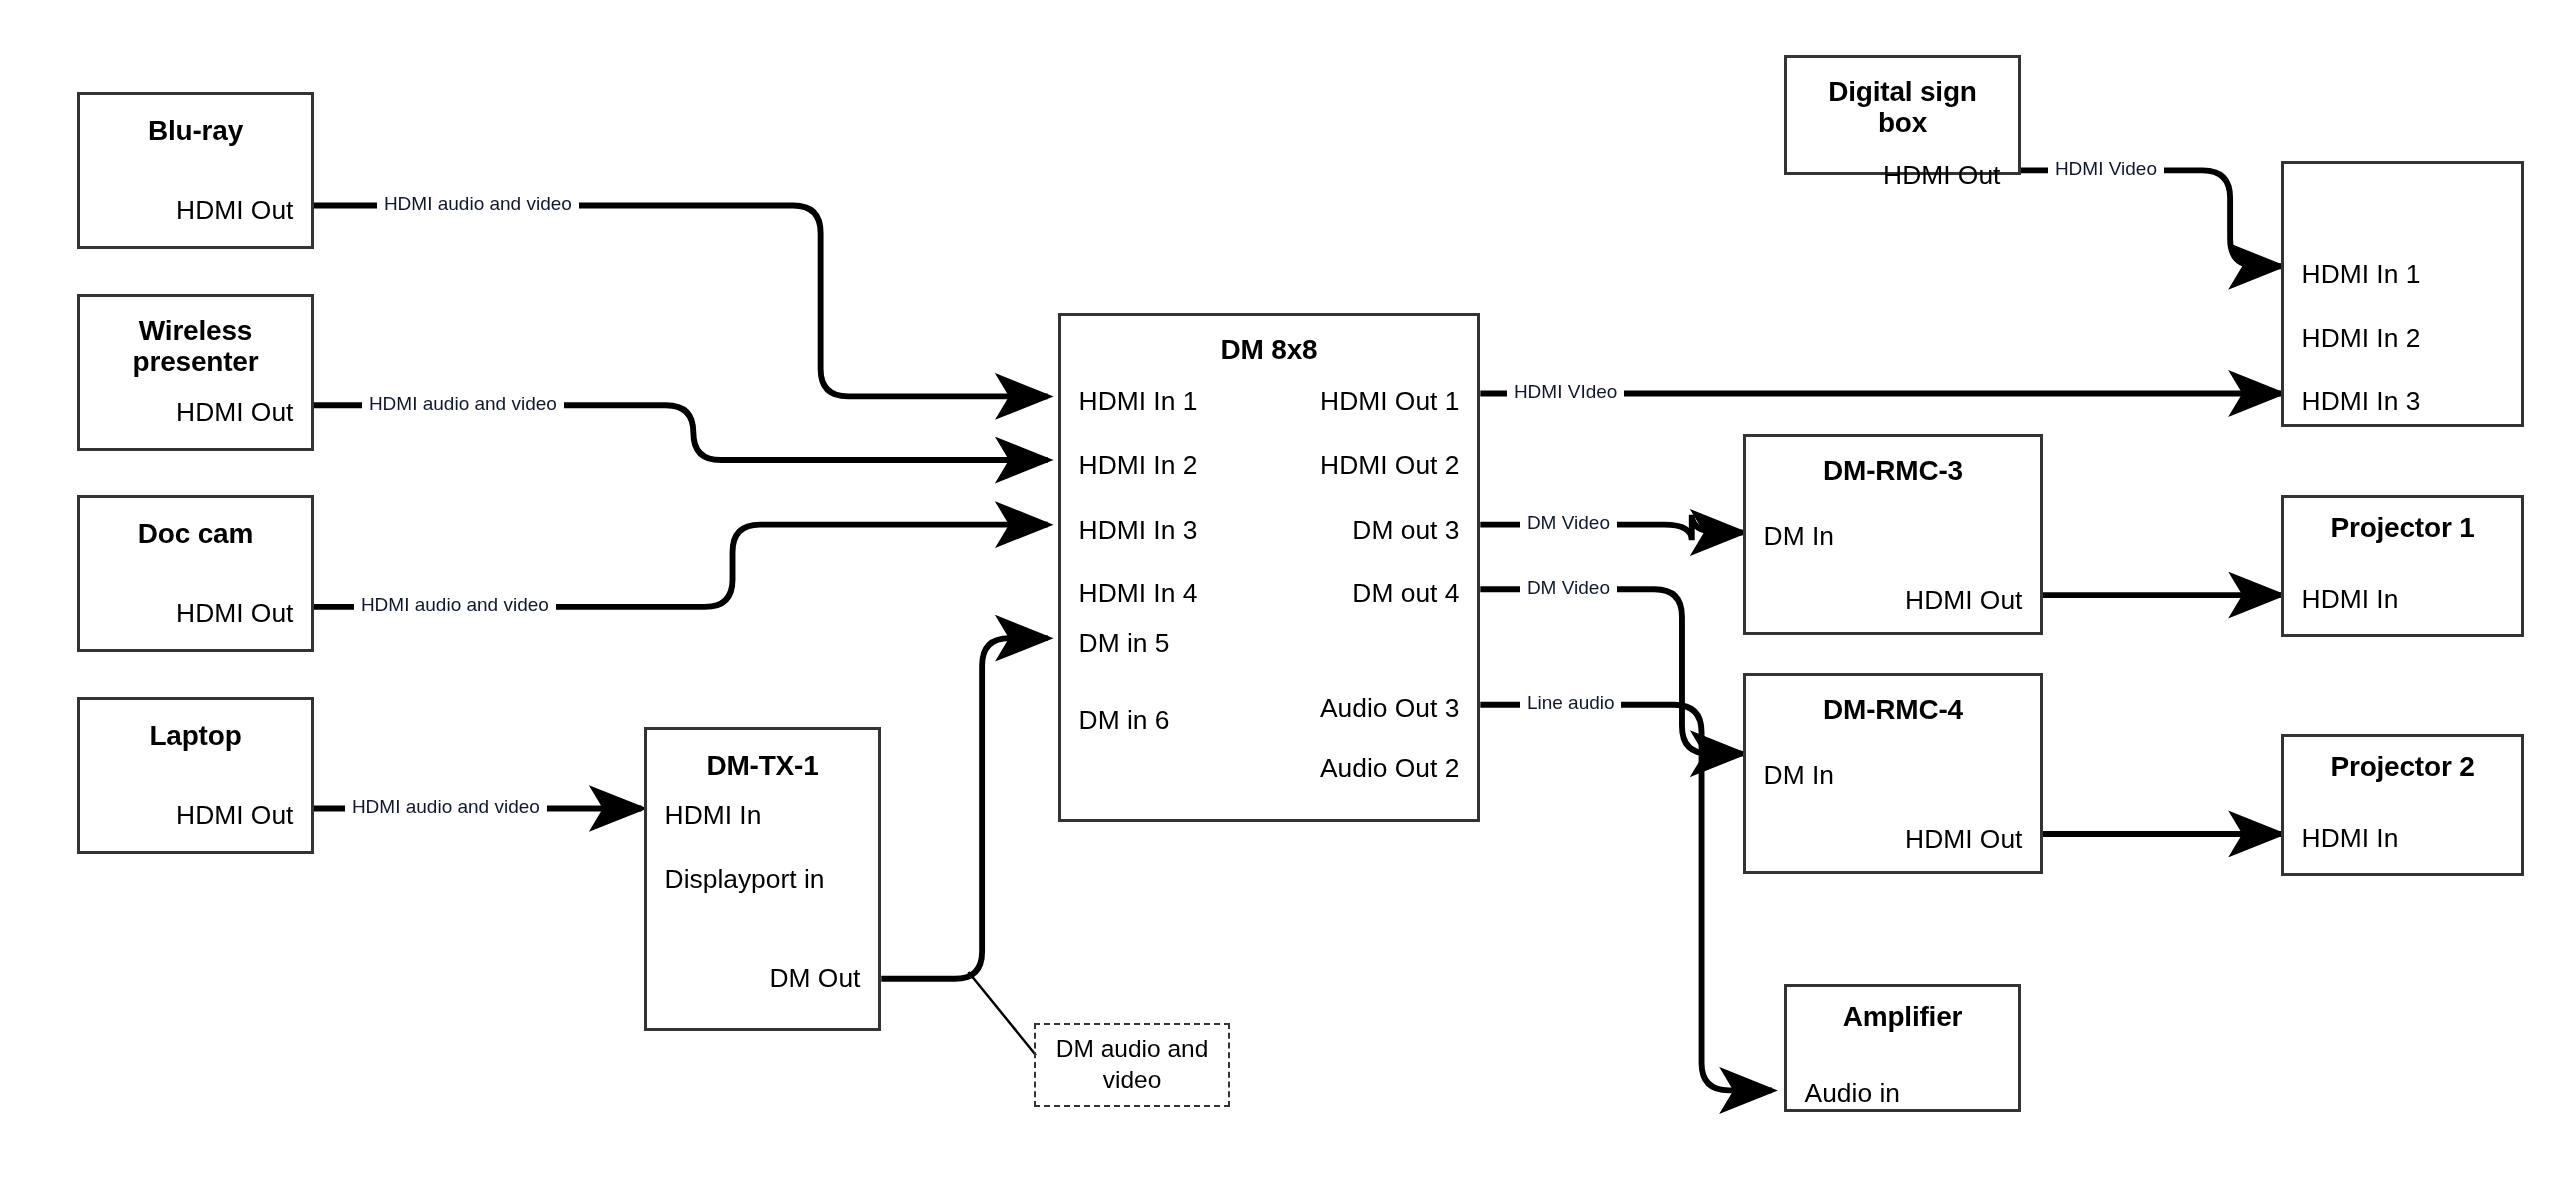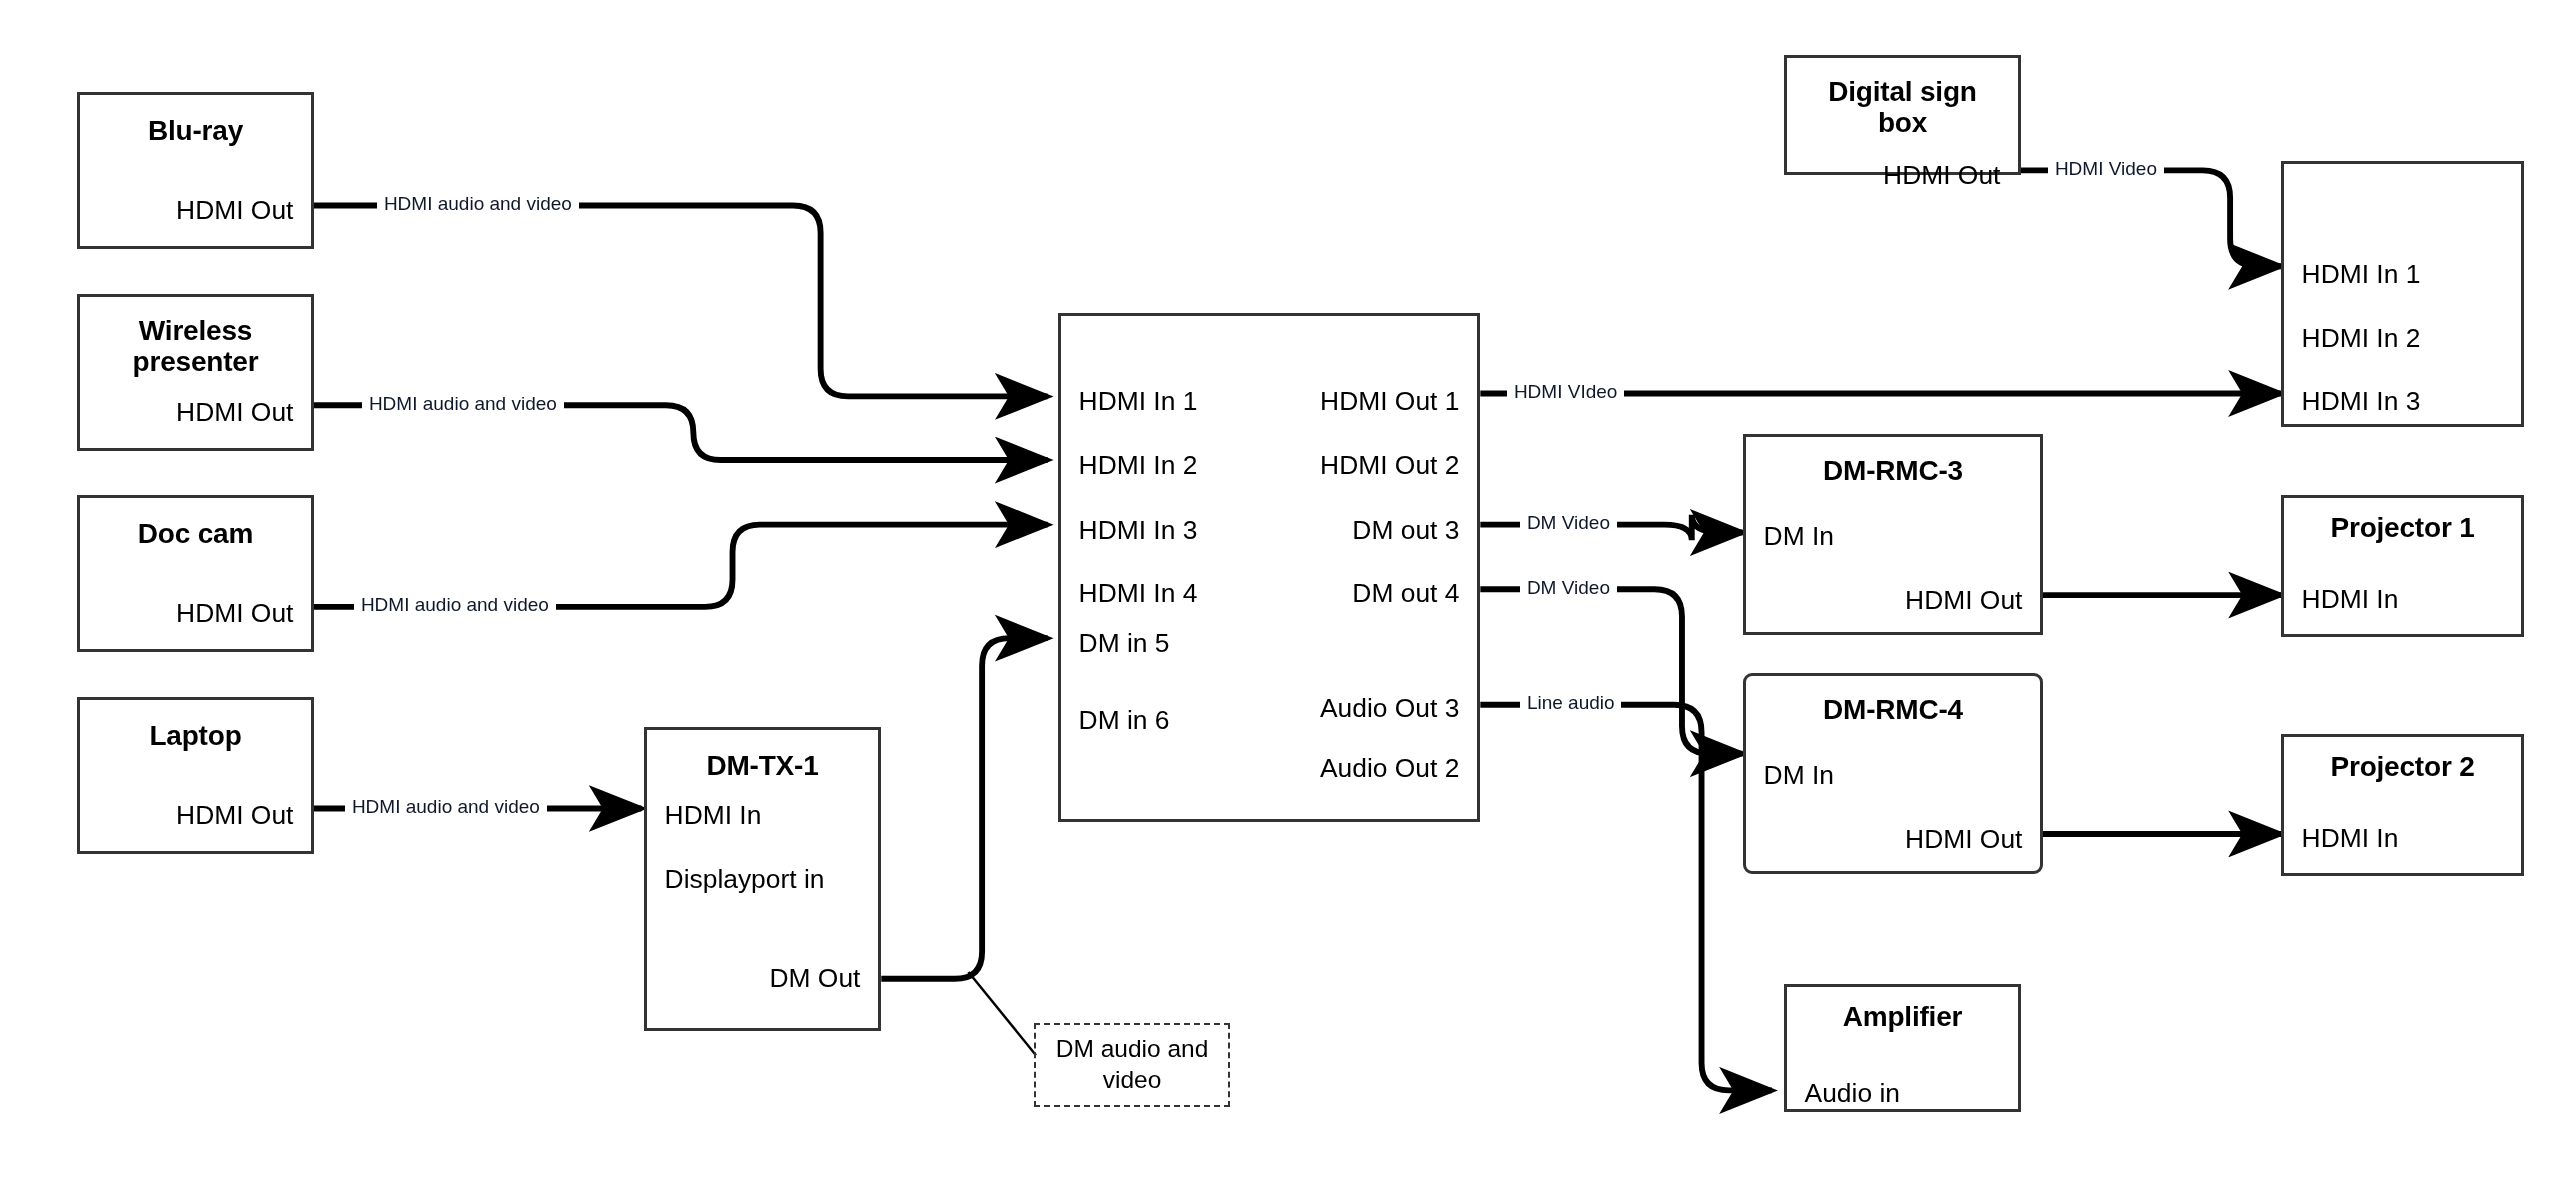--- a/index.html
+++ b/index.html
@@ -130,20 +130,21 @@
   </div>
 
   <div class="node" style="left:644px; top:727px; width:237px; height:304px;">
     <div class="node-title" style="margin-top:19.6px;">DM-TX-1</div>
     <div class="port left" style="top:72px;">HDMI In</div>
     <div class="port left" style="top:136px;">Displayport in</div>
     <div class="port right" style="top:235px;">DM Out</div>
   </div>
 
   <div class="node" style="left:1058px; top:313px; width:422px; height:509px;">
+    <div class="node-title" style="margin-top:17.6px;">DM 8x8</div>
 
     <div class="port left" style="top:72px;">HDMI In 1</div>
     <div class="port left" style="top:136px;">HDMI In 2</div>
     <div class="port left" style="top:201px;">HDMI In 3</div>
     <div class="port left" style="top:264px;">HDMI In 4</div>
     <div class="port left" style="top:314px;">DM in 5</div>
     <div class="port left" style="top:391px;">DM in 6</div>
 
     <div class="port right" style="top:72px;">HDMI Out 1</div>
     <div class="port right" style="top:136px;">HDMI Out 2</div>
@@ -170,21 +171,21 @@
     <div class="port left" style="top:161px;">HDMI In 2</div>
     <div class="port left" style="top:224px;">HDMI In 3</div>
   </div>
 
   <div class="node" style="left:1743px; top:434px; width:300px; height:201px;">
     <div class="node-title" style="margin-top:17.6px;">DM-RMC-3</div>
     <div class="port left" style="top:86px;">DM In</div>
     <div class="port right" style="top:150px;">HDMI Out</div>
   </div>
 
-  <div class="node" style="left:1743px; top:673px; width:300px; height:201px;border-radius:9px;">
+  <div class="node" style="left:1743px; top:673px; width:300px; height:201px;">
     <div class="node-title" style="margin-top:17.6px;">DM-RMC-4</div>
     <div class="port left" style="top:86px;">DM In</div>
     <div class="port right" style="top:150px;">HDMI Out</div>
   </div>
 
   <div class="node" style="left:2281px; top:495px; width:243px; height:142px;">
     <div class="node-title" style="margin-top:13.7px;">Projector 1</div>
     <div class="port left" style="top:88px;">HDMI In</div>
   </div>
 

